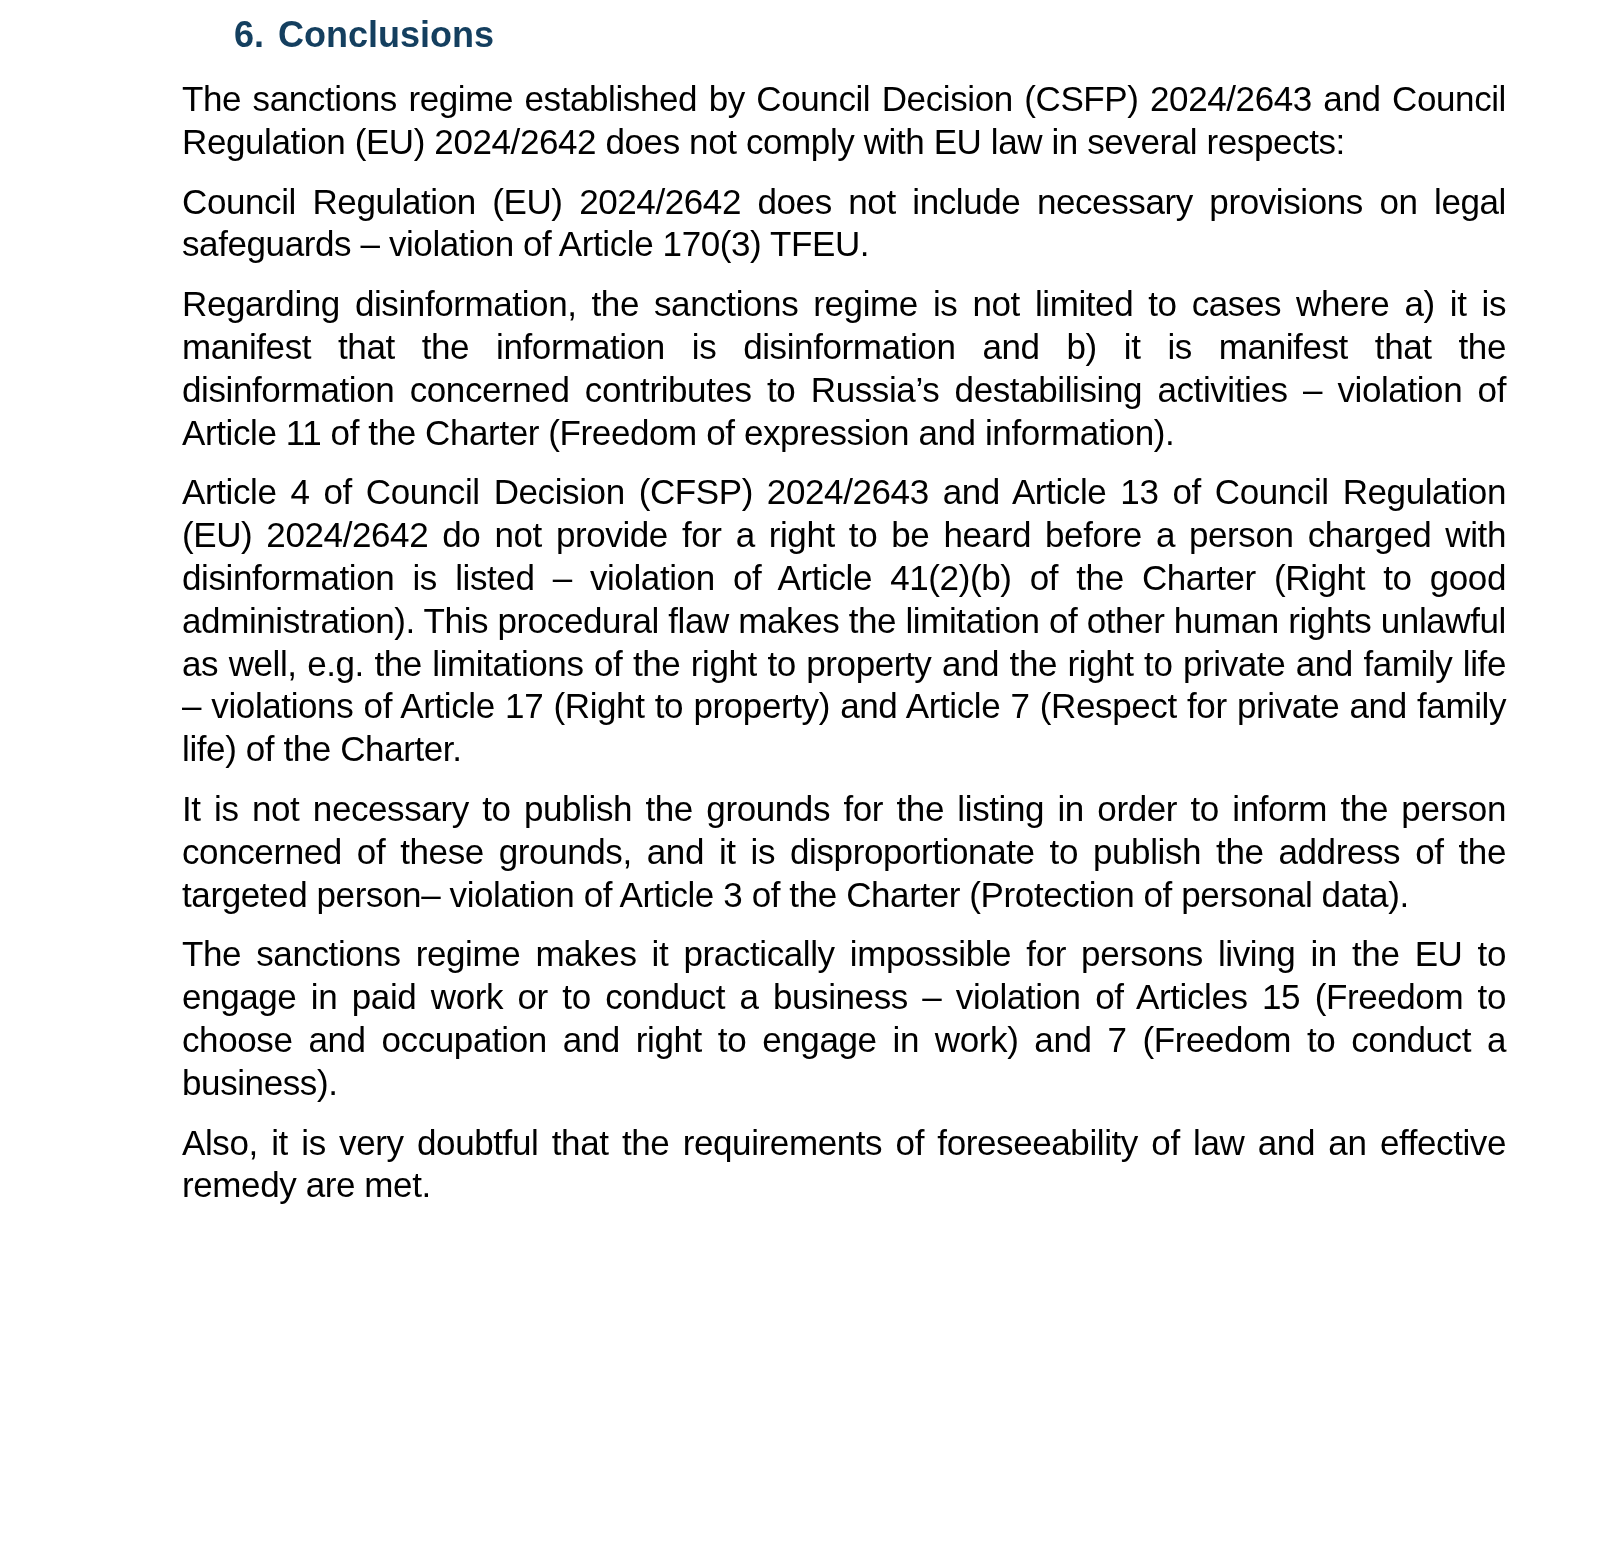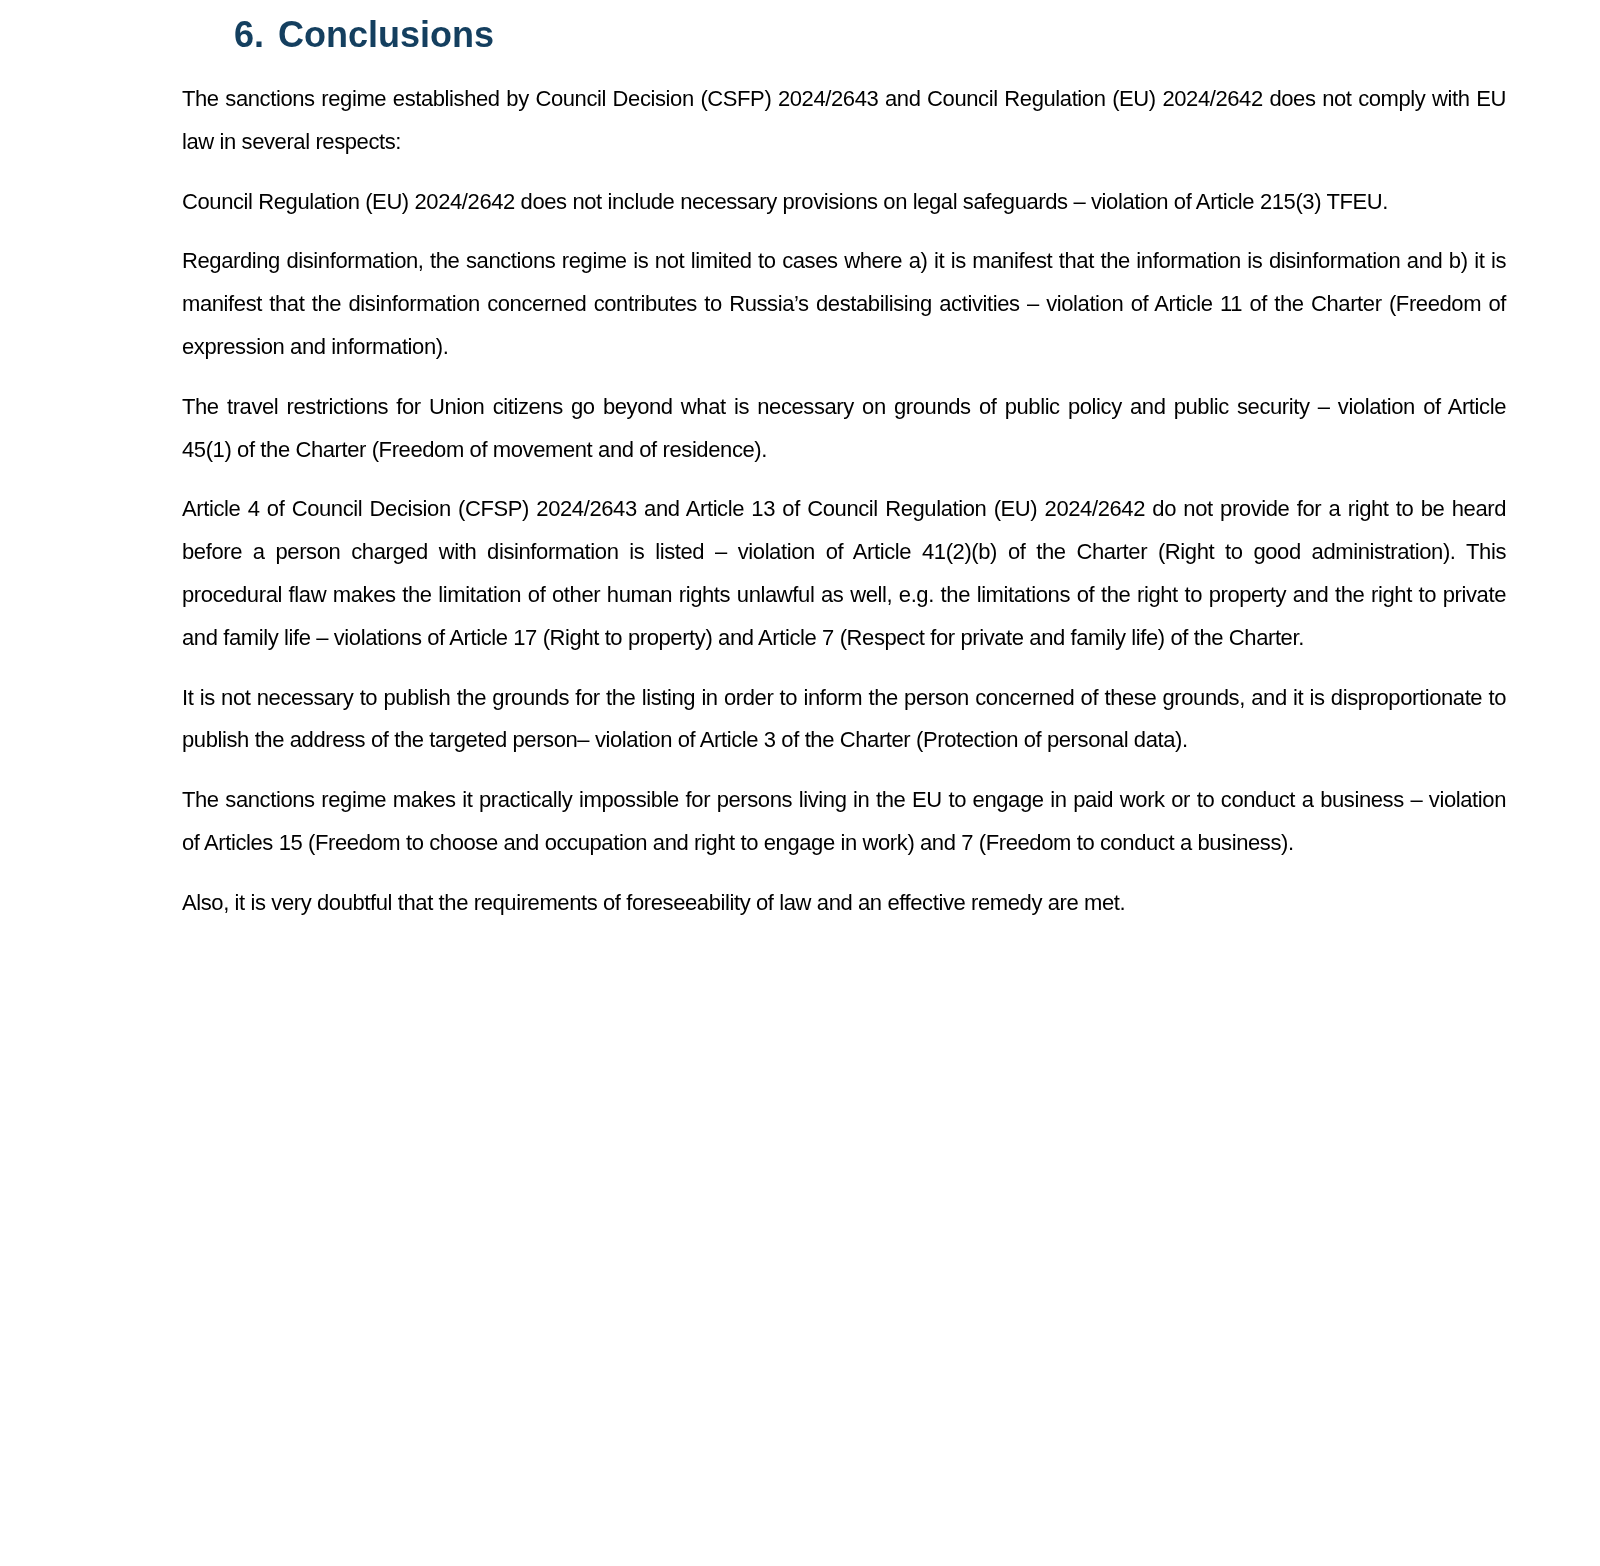--- a/index.html
+++ b/index.html
@@ -35,42 +35,41 @@
     .heading .num {
       display: inline-block;
       margin-right: 14px;
     }
     .body {
       position: absolute;
       left: 182px;
       top: 78px;
       width: 1324px;
       font-family: "Liberation Sans", "DejaVu Sans", sans-serif;
-      font-size: 22px;
+      font-size: 35px;
       line-height: 42.8px;
       color: #000000;
       letter-spacing: -0.4px;
     }
     .body p {
       margin: 0 0 17px 0;
       text-align: justify;
       text-align-last: left;
     }
   </style>
 </head>
 <body>
 
 <div class="page">
   <h2 class="heading">
     <span class="num">6.</span><span>Conclusions</span>
   </h2>
 
   <div class="body">
     <p>The sanctions regime established by Council Decision (CSFP) 2024/2643 and Council Regulation (EU) 2024/2642 does not comply with EU law in several respects:</p>
-    <p>Council Regulation (EU) 2024/2642 does not include necessary provisions on legal safeguards – violation of Article 215(3) TFEU.</p>
+    <p>Council Regulation (EU) 2024/2642 does not include necessary provisions on legal safeguards – violation of Article 170(3) TFEU.</p>
     <p>Regarding disinformation, the sanctions regime is not limited to cases where a) it is manifest that the information is disinformation and b) it is manifest that the disinformation concerned contributes to Russia’s destabilising activities – violation of Article 11 of the Charter (Freedom of expression and information).</p>
-    <p>The travel restrictions for Union citizens go beyond what is necessary on grounds of public policy and public security – violation of Article 45(1) of the Charter (Freedom of movement and of residence).</p>
     <p>Article 4 of Council Decision (CFSP) 2024/2643 and Article 13 of Council Regulation (EU) 2024/2642 do not provide for a right to be heard before a person charged with disinformation is listed – violation of Article 41(2)(b) of the Charter (Right to good administration). This procedural flaw makes the limitation of other human rights unlawful as well, e.g. the limitations of the right to property and the right to private and family life – violations of Article 17 (Right to property) and Article 7 (Respect for private and family life) of the Charter.</p>
     <p>It is not necessary to publish the grounds for the listing in order to inform the person concerned of these grounds, and it is disproportionate to publish the address of the targeted person– violation of Article 3 of the Charter (Protection of personal data).</p>
     <p>The sanctions regime makes it practically impossible for persons living in the EU to engage in paid work or to conduct a business – violation of Articles 15 (Freedom to choose and occupation and right to engage in work) and 7 (Freedom to conduct a business).</p>
     <p>Also, it is very doubtful that the requirements of foreseeability of law and an effective remedy are met.</p>
   </div>
 </div>
 
 </body></html>

